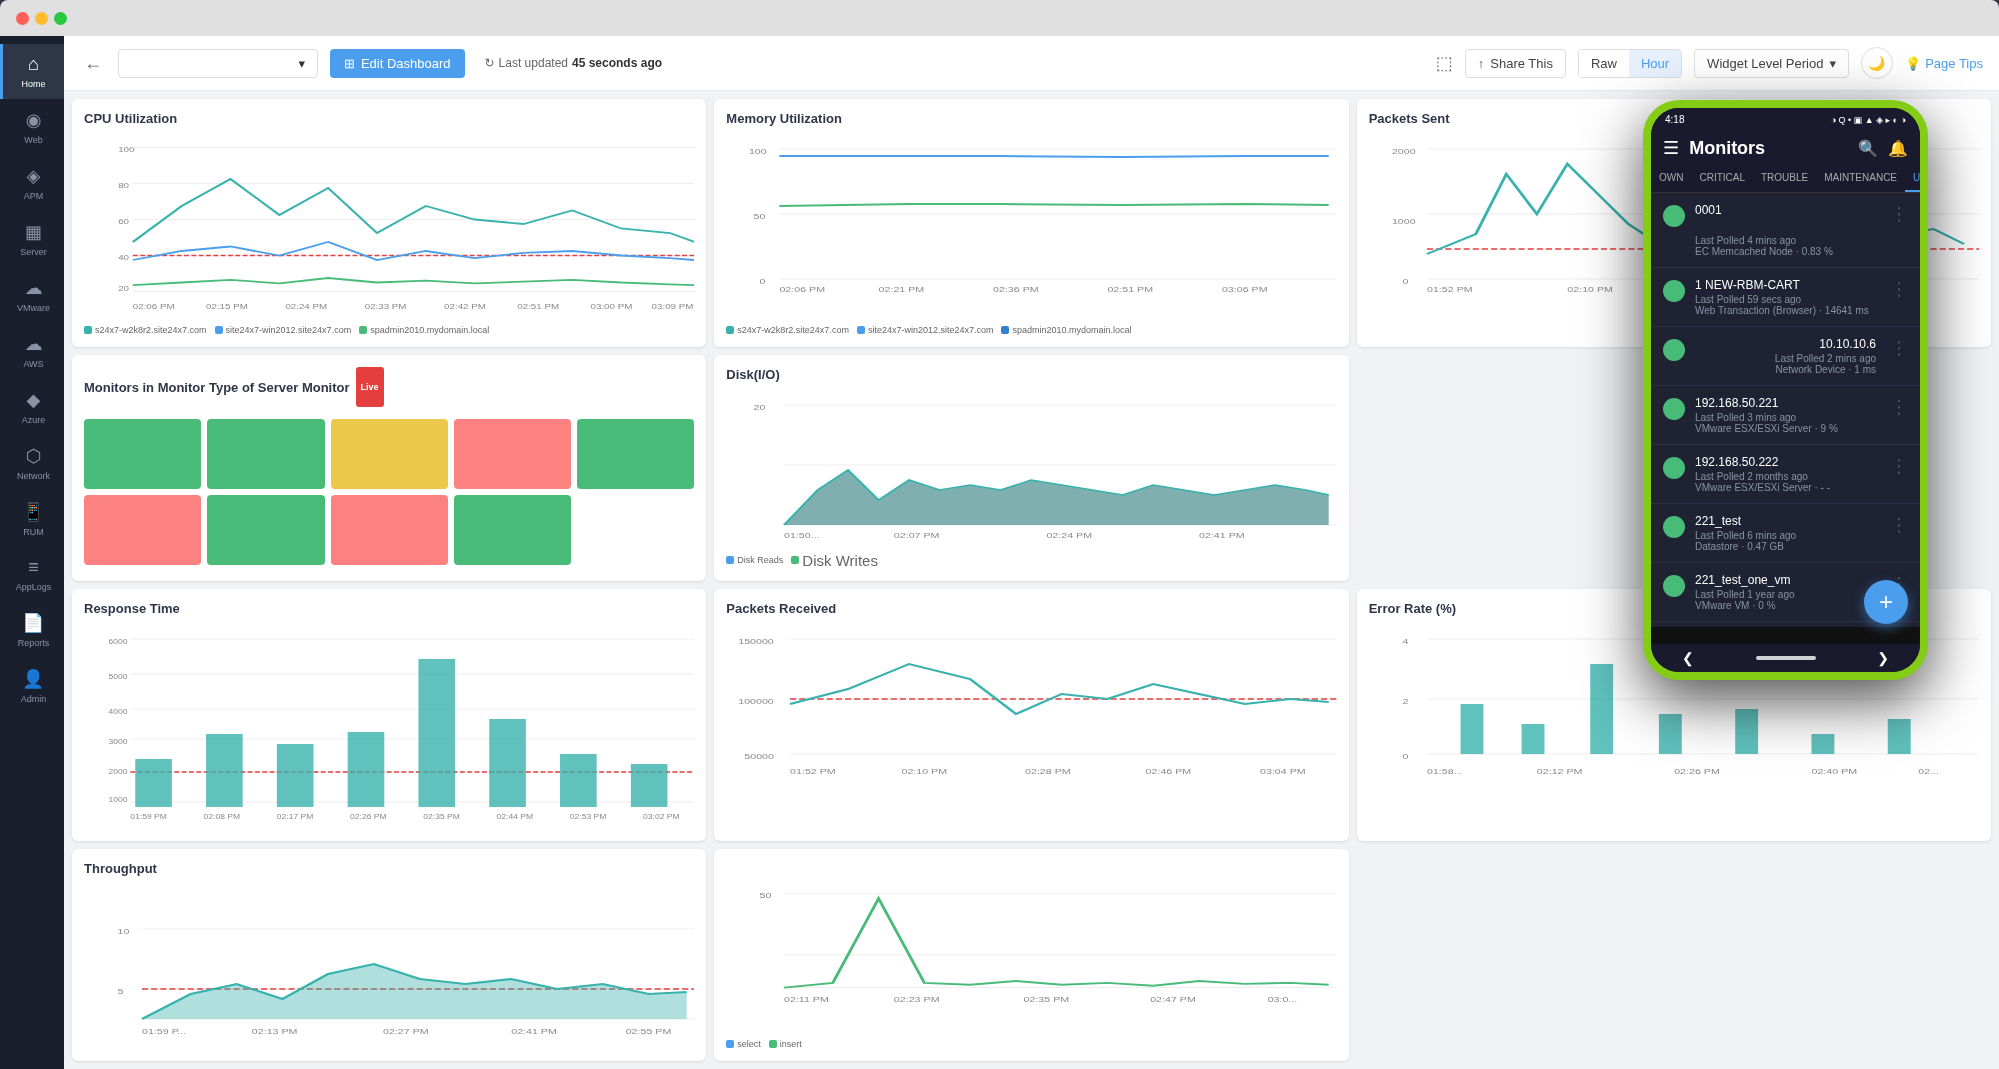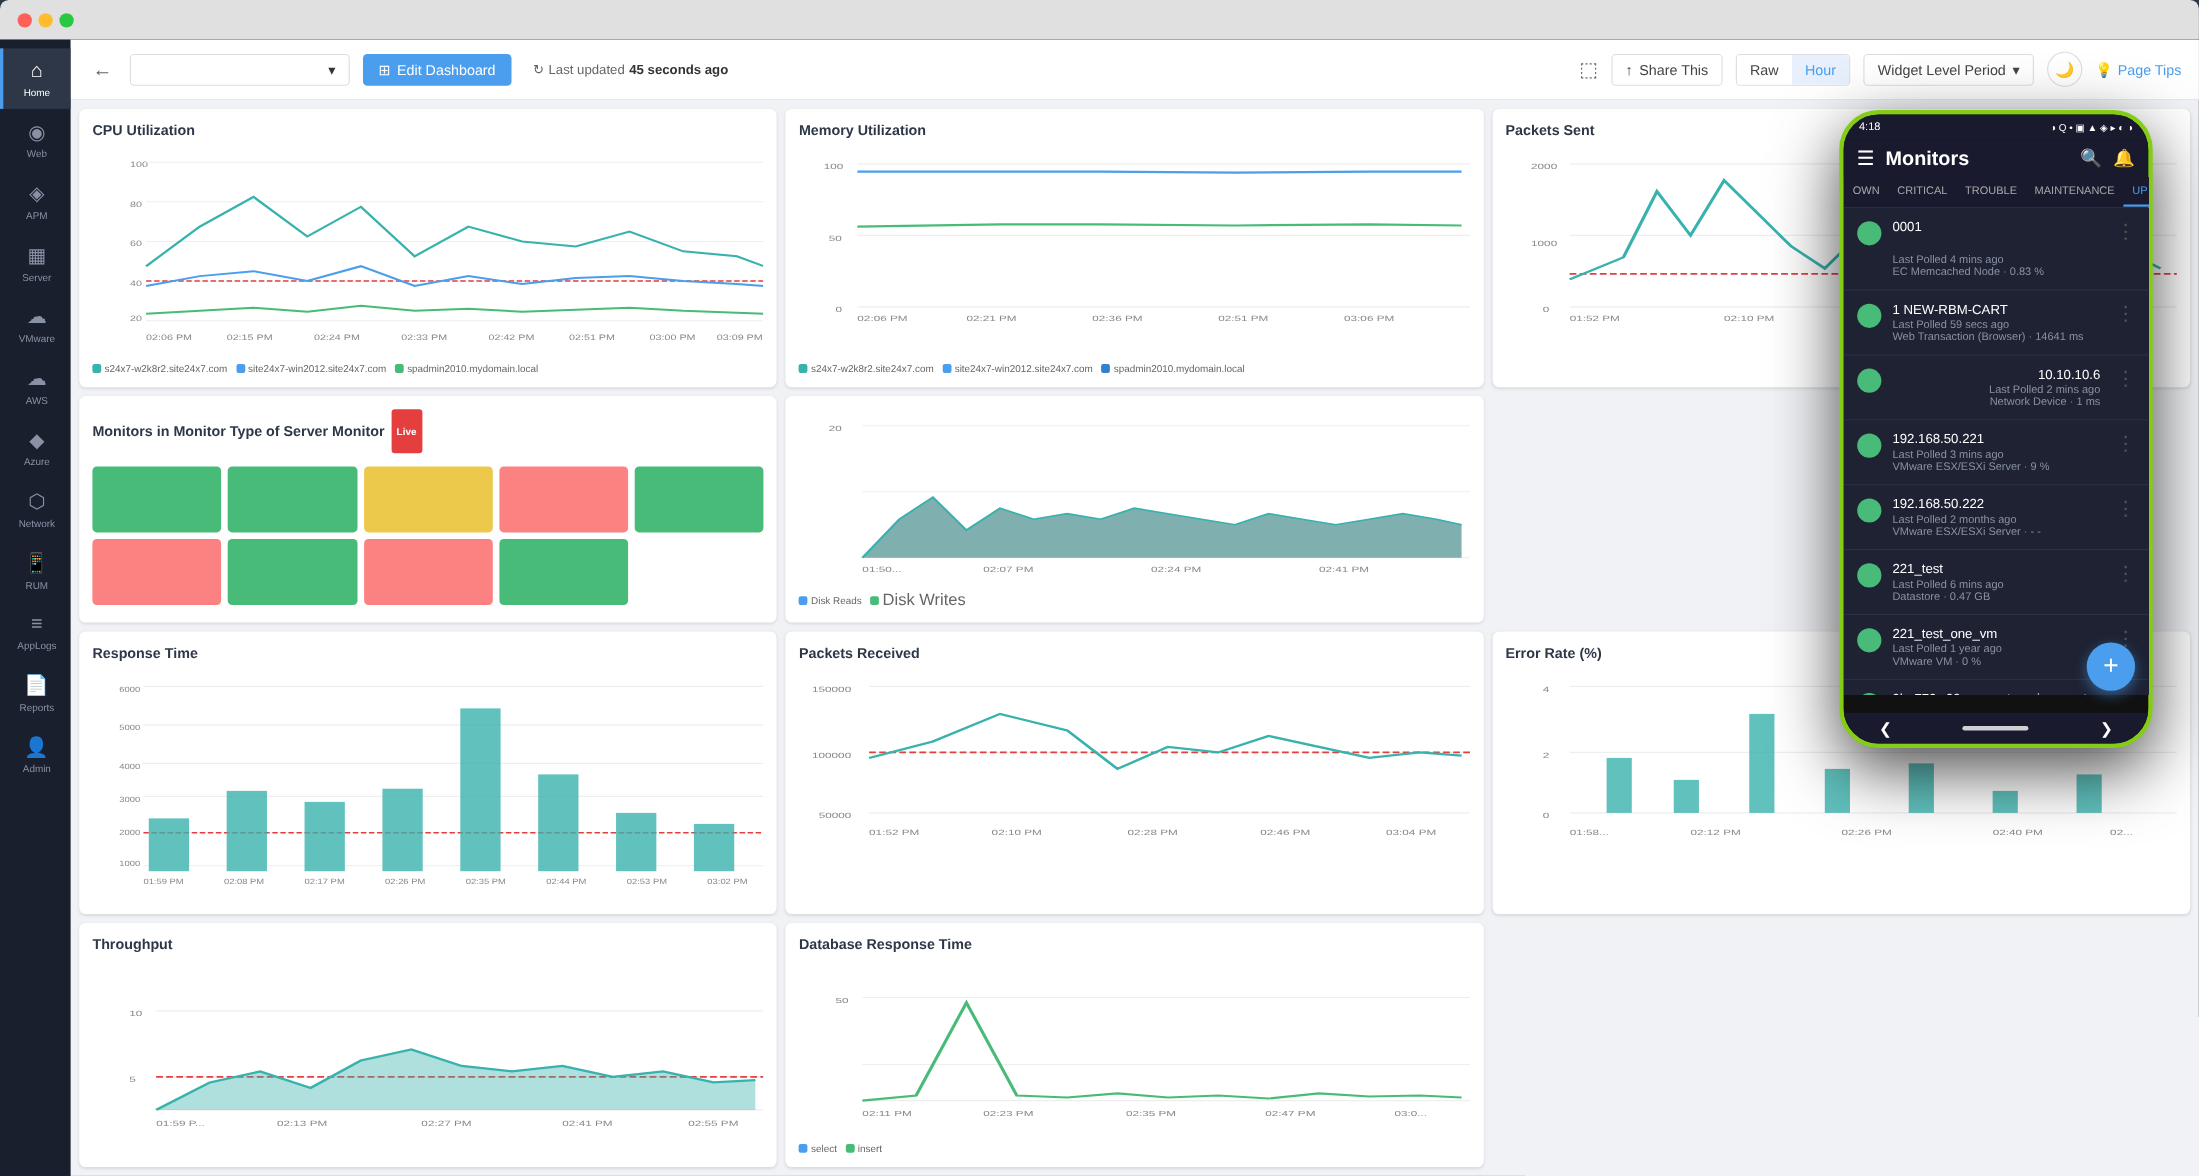--- a/index.html
+++ b/index.html
@@ -474,20 +474,21 @@
             <div class="monitor-cell green"></div>
             <div class="monitor-cell red"></div>
             <div class="monitor-cell green"></div>
             <div class="monitor-cell red"></div>
             <div class="monitor-cell green"></div>
             <div class="monitor-cell" style="background:transparent;"></div>
           </div>
         </div>
 
         <div class="widget">
+          <div class="widget-title">Disk(I/O)</div>
           <div class="chart-area" style="height:160px;">
             <svg viewBox="0 0 400 150" preserveAspectRatio="none" style="width:100%;height:150px;">
               <text x="18" y="20" font-size="7" fill="#888">20</text>
               <line x1="38" y1="15" x2="400" y2="15" stroke="#eee" stroke-width="1"></line>
               <line x1="38" y1="75" x2="400" y2="75" stroke="#eee" stroke-width="1"></line>
               <line x1="38" y1="135" x2="400" y2="135" stroke="#eee" stroke-width="1"></line>
 
               <polygon points="38,135 60,100 80,80 100,110 120,90 140,100 160,95 180,100 200,90 220,95 240,100 260,105 280,95 300,100 320,105 340,100 360,95 380,100 395,105 395,135" fill="#2c7a7b" opacity="0.6"></polygon>
               <polyline points="38,135 60,100 80,80 100,110 120,90 140,100 160,95 180,100 200,90 220,95 240,100 260,105 280,95 300,100 320,105 340,100 360,95 380,100 395,105" fill="none" stroke="#38b2ac" stroke-width="1.5"></polyline>
               <text x="38" y="148" font-size="7" fill="#888">01:50...</text>
@@ -616,21 +617,20 @@
               <text x="38" y="150" font-size="7" fill="#888">01:59 P...</text>
               <text x="110" y="150" font-size="7" fill="#888">02:13 PM</text>
               <text x="196" y="150" font-size="7" fill="#888">02:27 PM</text>
               <text x="280" y="150" font-size="7" fill="#888">02:41 PM</text>
               <text x="355" y="150" font-size="7" fill="#888">02:55 PM</text>
             </svg>
           </div>
         </div>
 
         <div class="widget">
-          <div class="widget-title">Database Response Time</div>
           <div class="chart-area" style="height:160px;">
             <svg viewBox="0 0 400 160" preserveAspectRatio="none" style="width:100%;height:150px;">
               <text x="22" y="40" font-size="7" fill="#888">50</text>
               <line x1="38" y1="35" x2="400" y2="35" stroke="#eee" stroke-width="1"></line>
               <line x1="38" y1="100" x2="400" y2="100" stroke="#eee" stroke-width="1"></line>
               <line x1="38" y1="135" x2="400" y2="135" stroke="#eee" stroke-width="1"></line>
 
               <polyline points="38,135 70,130 100,40 130,130 160,132 190,128 220,132 250,130 280,133 310,128 340,131 370,130 395,132" fill="none" stroke="#48bb78" stroke-width="2"></polyline>
               <text x="38" y="150" font-size="7" fill="#888">02:11 PM</text>
               <text x="110" y="150" font-size="7" fill="#888">02:23 PM</text>
@@ -648,21 +648,21 @@
               <div style="width:8px;height:8px;background:#48bb78;border-radius:2px;"></div>
               <span style="font-size:9px;">insert</span>
             </div>
           </div>
         </div>
 
       </div>
     </div>
   </div>
 
-  <div style="position:absolute;right:42px;top:100px;width:285px;height:580px;background:#111;border-radius:36px;border:4px solid #84cc16;overflow:hidden;box-shadow:0 20px 60px rgba(0,0,0,0.7);z-index:200;">
+  <div style="position:absolute;right:71px;top:100px;width:285px;height:580px;background:#111;border-radius:36px;border:8px solid #84cc16;overflow:hidden;box-shadow:0 20px 60px rgba(0,0,0,0.7);z-index:200;">
 
     <div style="background:#1a1a2e;color:#fff;display:flex;justify-content:space-between;align-items:center;padding:6px 14px;font-size:10px;">
       <span>4:18</span>
       <span style="font-size:9px;">◑ Q • ▣ ▲ ◈ ▸ ◐ ◑</span>
     </div>
 
     <div style="background:#1a1a2e;color:#fff;display:flex;align-items:center;padding:6px 12px;gap:10px;">
       <span style="font-size:18px;cursor:pointer;">☰</span>
       <span style="flex:1;font-size:18px;font-weight:700;">Monitors</span>
       <span style="font-size:16px;cursor:pointer;">🔍</span>

